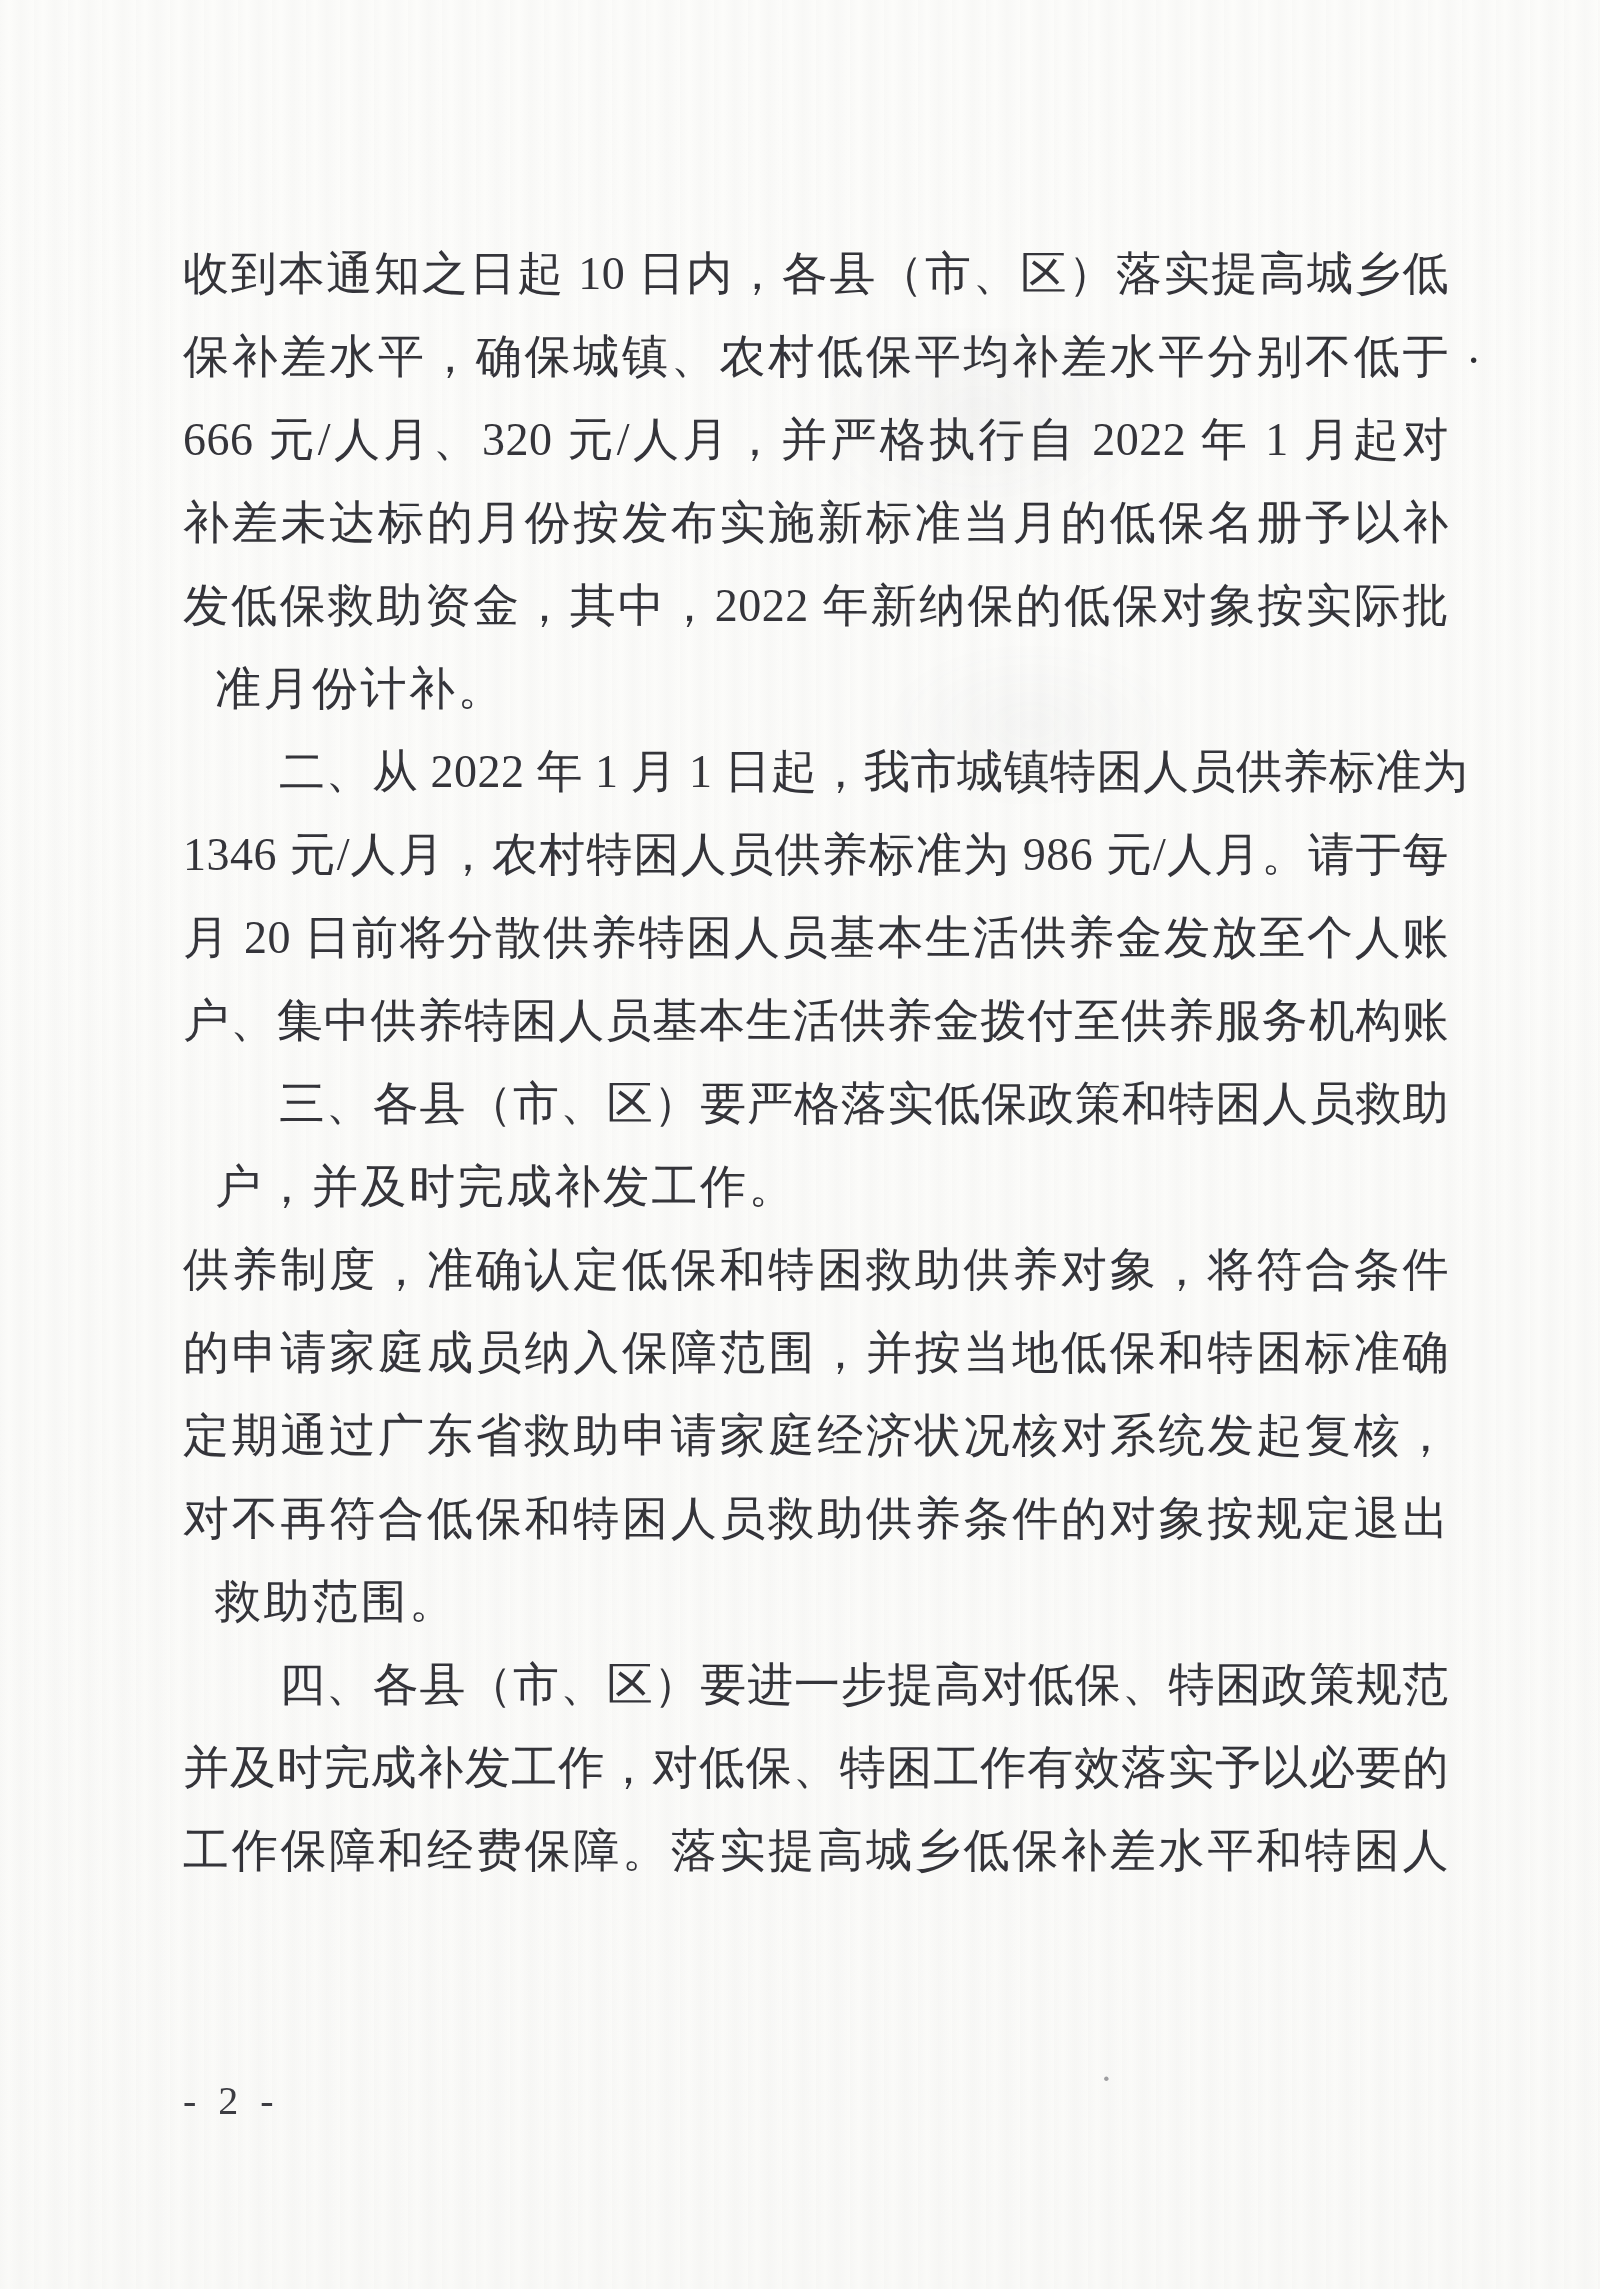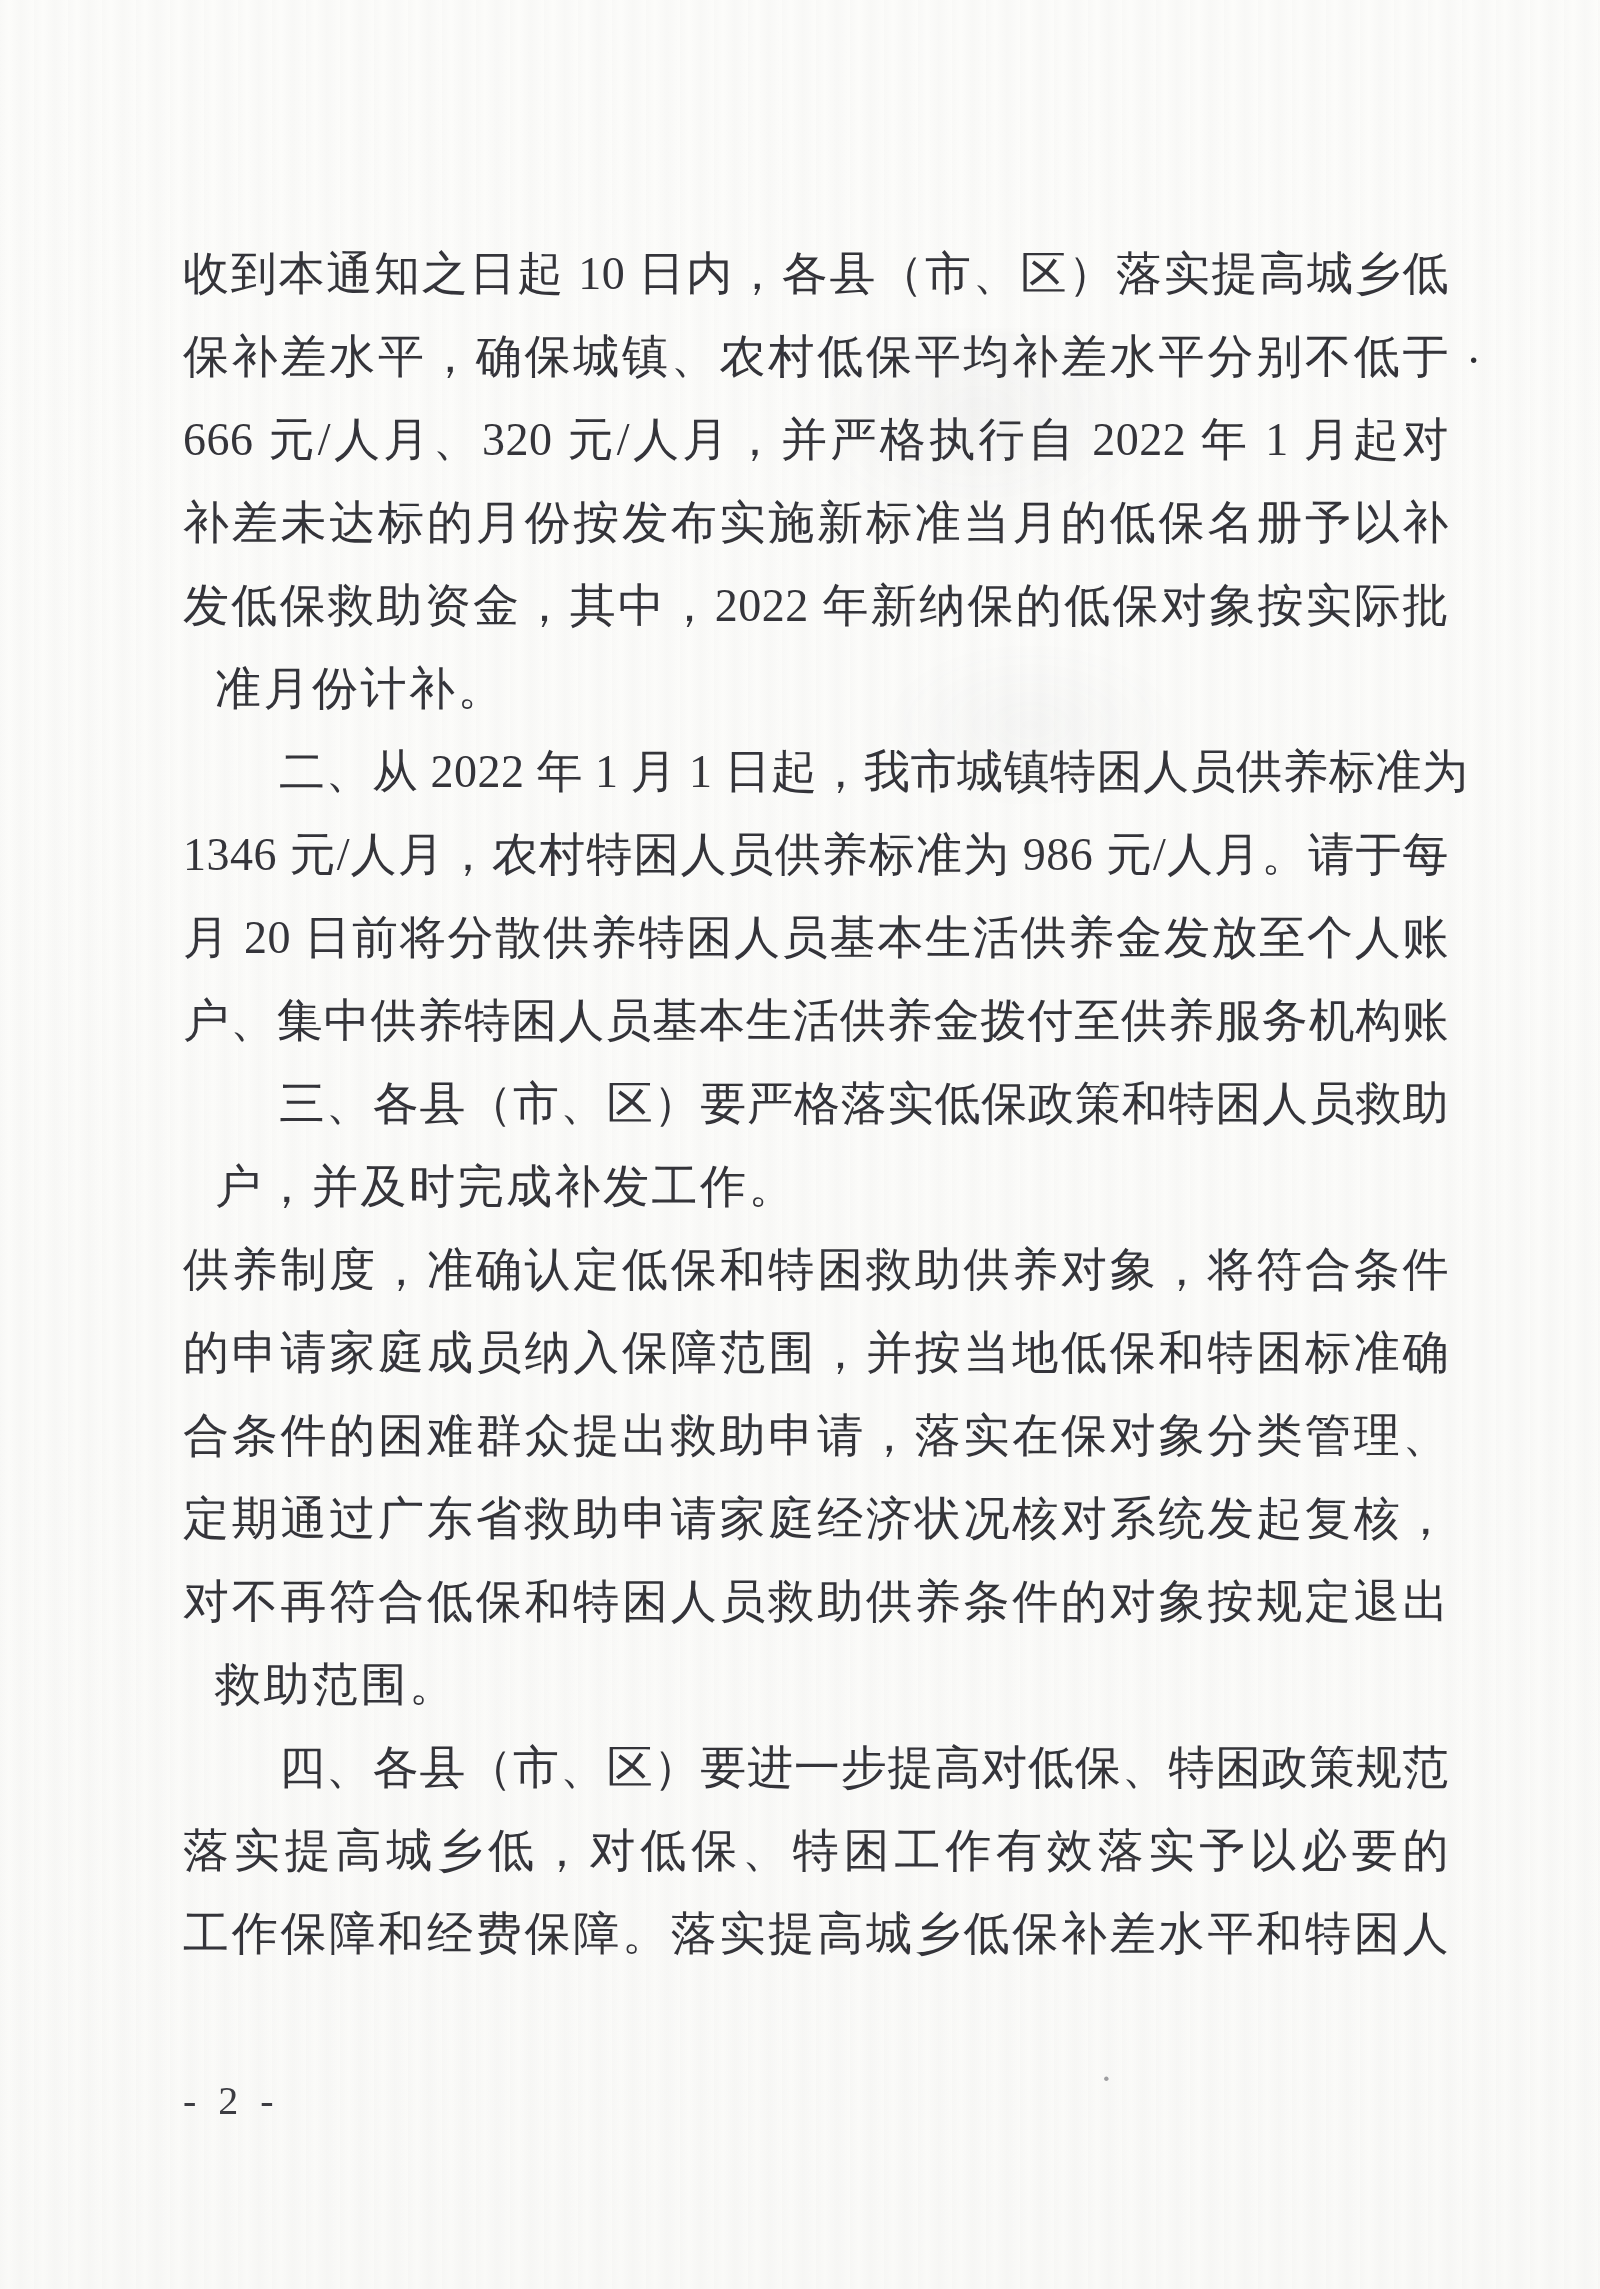--- a/index.html
+++ b/index.html
@@ -107,26 +107,25 @@
     <div class="line">发低保救助资金，其中，2022 年新纳保的低保对象按实际批</div>
     <div class="line nojust">准月份计补。</div>
     <div class="line indent">二、从 2022 年 1 月 1 日起，我市城镇特困人员供养标准为</div>
     <div class="line">1346 元/人月，农村特困人员供养标准为 986 元/人月。请于每</div>
     <div class="line">月 20 日前将分散供养特困人员基本生活供养金发放至个人账</div>
     <div class="line">户、集中供养特困人员基本生活供养金拨付至供养服务机构账</div>
     <div class="line indent">三、各县（市、区）要严格落实低保政策和特困人员救助</div>
     <div class="line nojust">户，并及时完成补发工作。</div>
     <div class="line">供养制度，准确认定低保和特困救助供养对象，将符合条件</div>
     <div class="line">的申请家庭成员纳入保障范围，并按当地低保和特困标准确</div>
-    <div class="line">合条件的困难群众提出救助申请，落实在保对象分类管理、</div>
     <div class="line">定期通过广东省救助申请家庭经济状况核对系统发起复核，</div>
     <div class="line">对不再符合低保和特困人员救助供养条件的对象按规定退出</div>
     <div class="line nojust">救助范围。</div>
     <div class="line indent">四、各县（市、区）要进一步提高对低保、特困政策规范</div>
-    <div class="line">落实提高城乡低，对低保、特困工作有效落实予以必要的</div>
+    <div class="line">并及时完成补发工作，对低保、特困工作有效落实予以必要的</div>
     <div class="line">工作保障和经费保障。落实提高城乡低保补差水平和特困人</div>
   </div>
 
   <div class="margin-dot">·</div>
   <div class="footer-speck">·</div>
   <div class="page-number">- 2 -</div>
 
 </div>
 
 </body></html>

